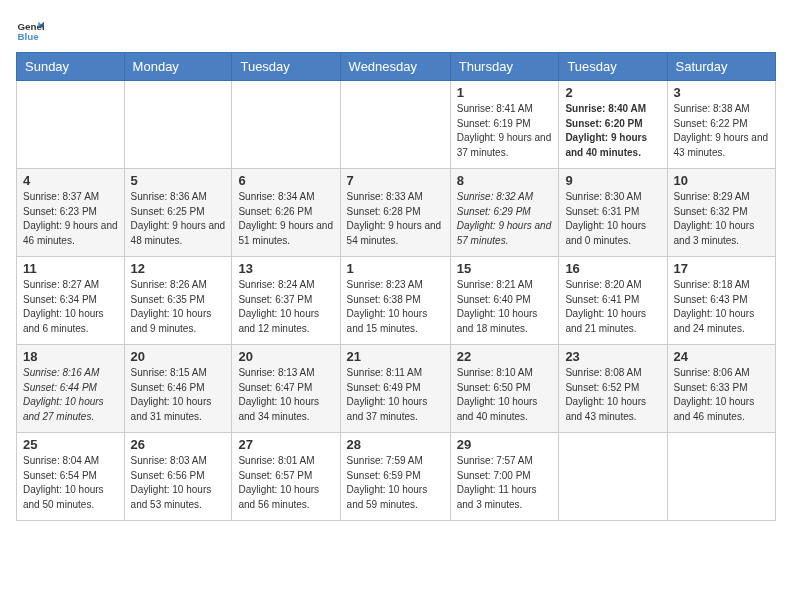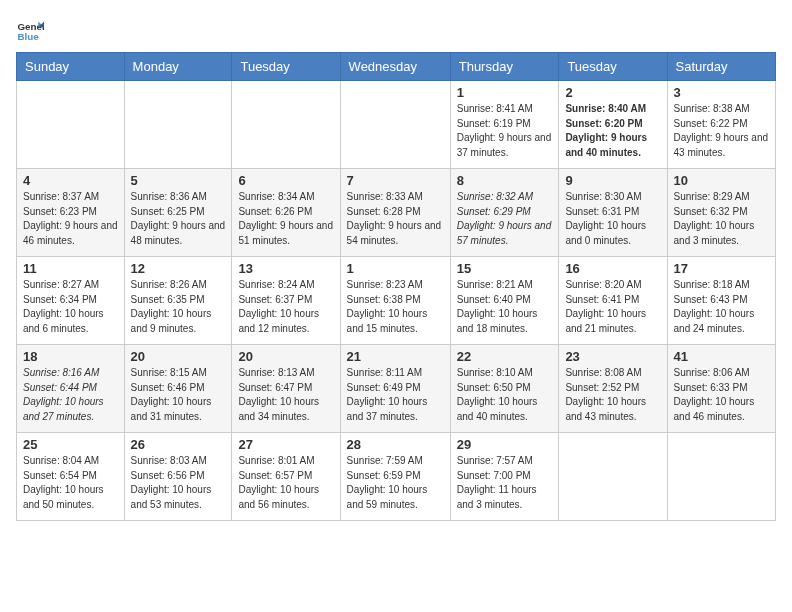--- a/index.html
+++ b/index.html
@@ -253,25 +253,25 @@
         </td>
         <td>
           <span class="day-number">22</span>
           <div class="day-info" style="white-space: pre-line;">Sunrise: 8:10 AM
 Sunset: 6:50 PM
 Daylight: 10 hours and 40 minutes.</div>
         </td>
         <td>
           <span class="day-number">23</span>
           <div class="day-info" style="white-space: pre-line;">Sunrise: 8:08 AM
-Sunset: 2:52 PM
+Sunset: 6:52 PM
 Daylight: 10 hours and 43 minutes.</div>
         </td>
         <td>
-          <span class="day-number">41</span>
+          <span class="day-number">24</span>
           <div class="day-info" style="white-space: pre-line;">Sunrise: 8:06 AM
 Sunset: 6:33 PM
 Daylight: 10 hours and 46 minutes.</div>
         </td>
       </tr>
       <tr>
         <td>
           <span class="day-number">25</span>
           <div class="day-info" style="white-space: pre-line;">Sunrise: 8:04 AM
 Sunset: 6:54 PM

